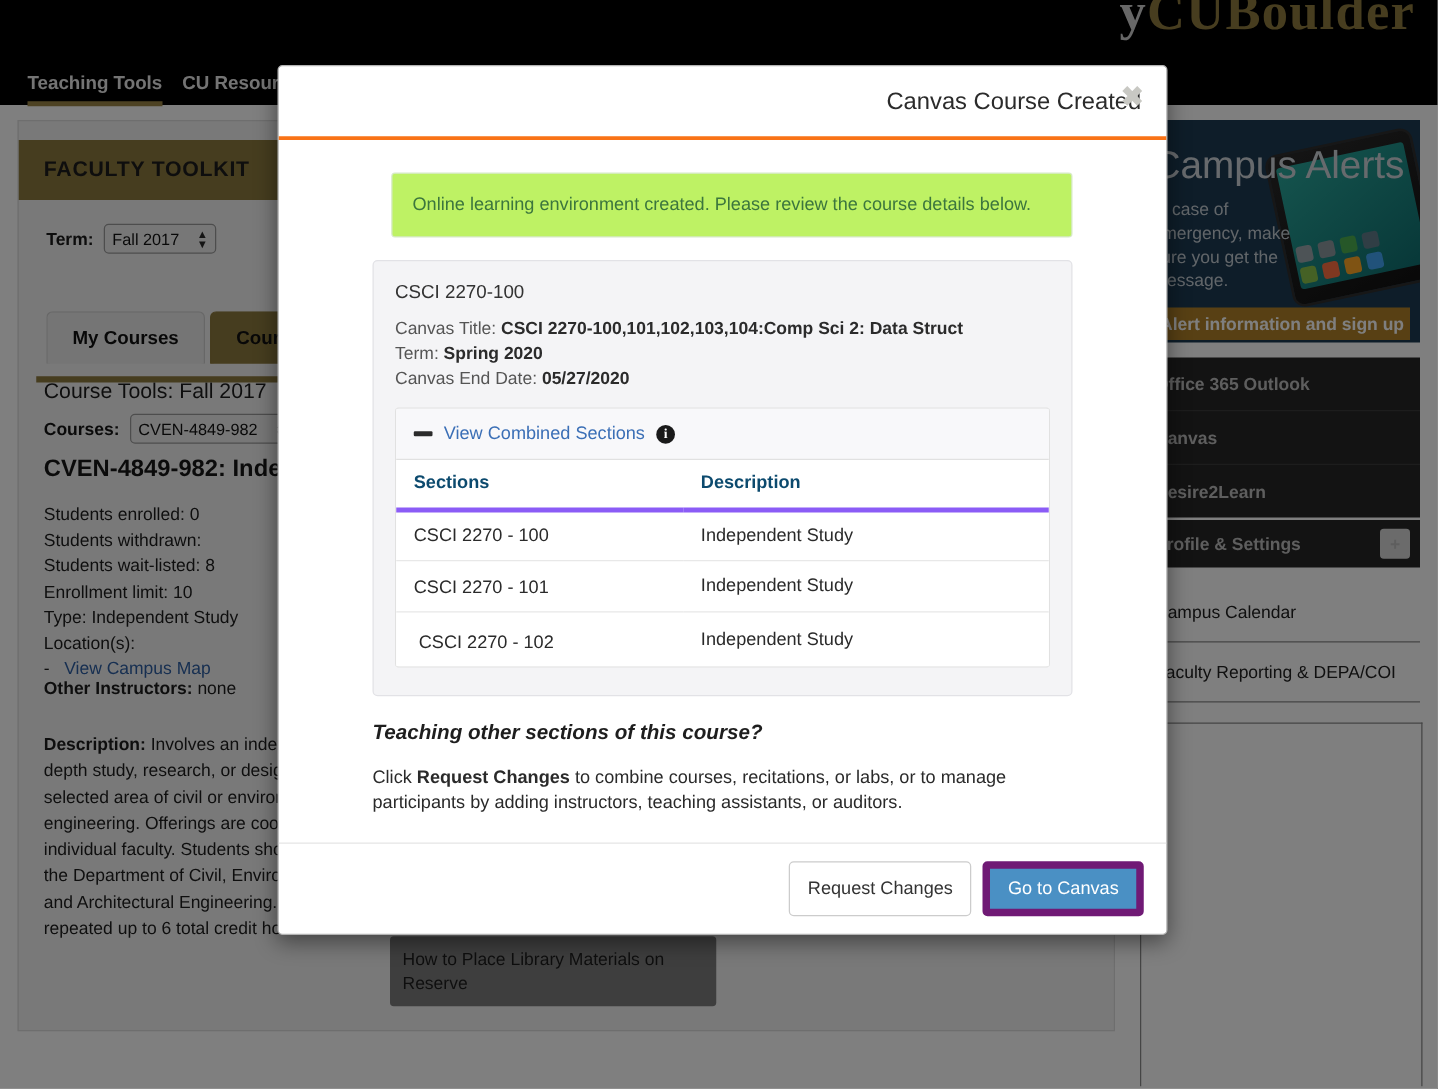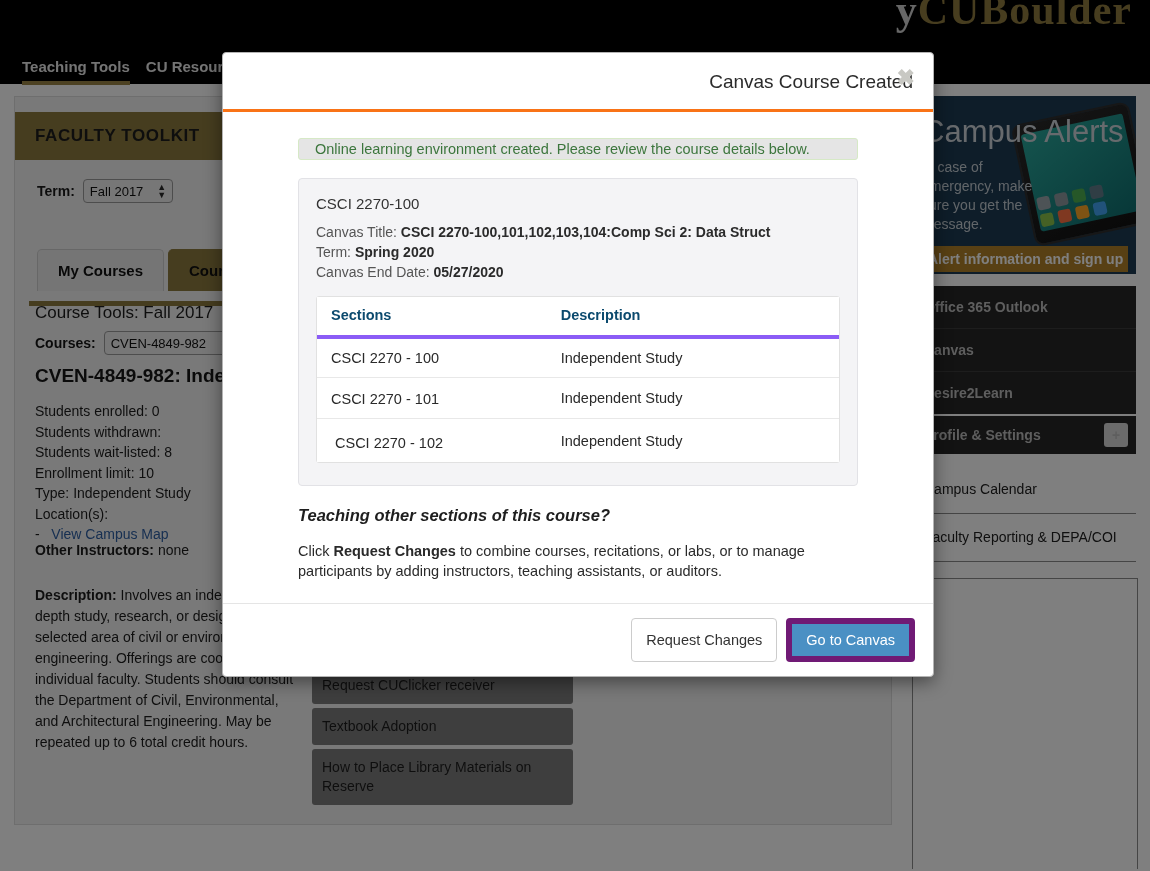--- a/index.html
+++ b/index.html
@@ -391,27 +391,28 @@
     font-size: 22px;
     color: #c8c8c3;
     line-height: 1;
     font-weight: bold;
     cursor: pointer;
   }
   .modal-body {
     padding: 26px 75px 22px 75px;
   }
   .alert-success {
-    background: #e5e5e5;
+    background: #bef264;
     color: #3c763d;
     border: 1px solid #d6e9c6;
     border-radius: 3px;
-    padding: 2px 16px;
+    padding: 17px 16px;
     font-size: 14.5px;
     margin-bottom: 18px;
+    margin-left: 15px;
   }
   .course-box {
     background: #f4f4f6;
     border: 1px solid #e2e2e6;
     border-radius: 4px;
     padding: 16px 17px 22px 17px;
   }
   .course-box-title {
     font-size: 15px;
     color: #333;
@@ -668,20 +669,25 @@
       <div class="kv">
         <span>Term:</span>
         <b>Spring 2020</b>
       </div>
       <div class="kv">
         <span>Canvas End Date:</span>
         <b>05/27/2020</b>
       </div>
 
       <div class="sections-panel">
+        <div class="sections-toggle">
+          <span class="minus-icon"></span>
+          <span class="toggle-link">View Combined Sections</span>
+          <span class="info-icon">i</span>
+        </div>
 
         <table class="sections">
           <thead>
             <tr>
               <th>Sections</th>
               <th class="col-desc">Description</th>
             </tr>
           </thead>
           <tbody>
             <tr class="r1">

